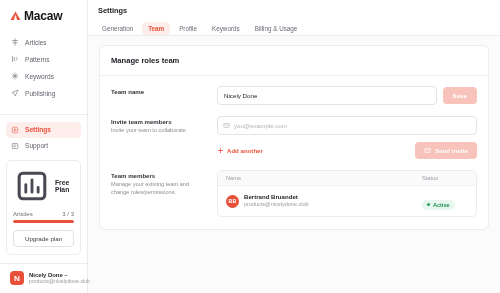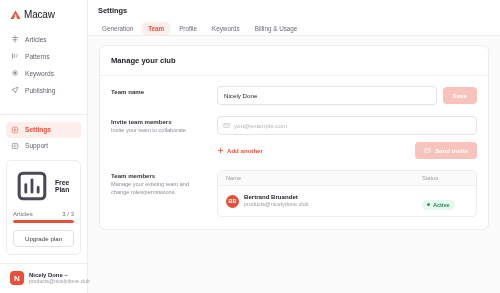--- a/index.html
+++ b/index.html
@@ -15,21 +15,21 @@
   .sidebar {
     width: 88px; height: 293px;
     background: #ffffff;
     border-right: 1px solid #ececef;
     display: flex; flex-direction: column;
     padding: 7px 6px 0 6px;
     position: relative;
   }
   .logo-row { display: flex; align-items: center; gap: 3px; padding: 2px 4px 0 4px; margin-bottom: 11px; }
   .logo-mark { width: 11px; height: 10px; flex: 0 0 auto; }
-  .logo-text { font-size: 10px; font-weight: 400; color: #15151a; letter-spacing: -.2px; }
+  .logo-text { font-size: 12px; font-weight: 700; color: #15151a; letter-spacing: -.2px; }
 
   .nav { display: flex; flex-direction: column; gap: 1px; }
   .nav-item {
     display: flex; align-items: center; gap: 6px;
     padding: 4px 5px; border-radius: 4px;
     font-size: 6.6px; color: #63636e; cursor: pointer;
   }
   .nav-item .ico { width: 8px; height: 8px; flex: 0 0 auto; display: block; }
   .nav-item.active { background: #fdeeec; color: #e8503a; font-weight: 600; }
 
@@ -243,21 +243,21 @@
         <div class="tab">Generation</div>
         <div class="tab active">Team</div>
         <div class="tab">Profile</div>
         <div class="tab">Keywords</div>
         <div class="tab">Billing &amp; Usage</div>
       </div>
     </div>
 
     <div class="content">
       <section class="card">
-        <div class="card-title">Manage your club</div>
+        <div class="card-title">Manage roles team</div>
         <div class="card-sep"></div>
 
         <div class="row">
           <div class="row-label">
             <div class="lbl-title">Team name</div>
           </div>
           <div class="row-field">
             <div class="inline">
               <input class="txt-input" type="text" value="Nicely Done" style="">
               <button class="btn-primary disabled">Save</button>

